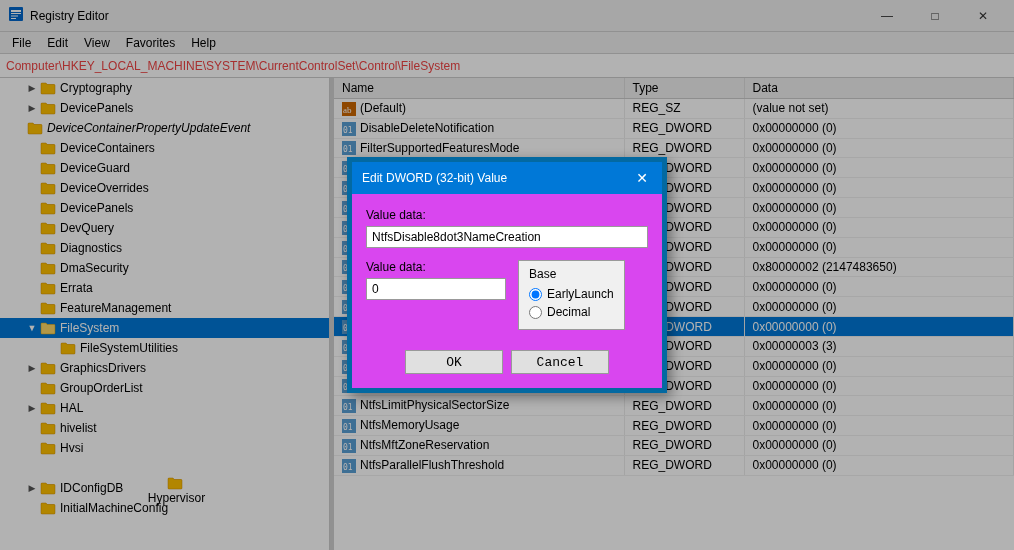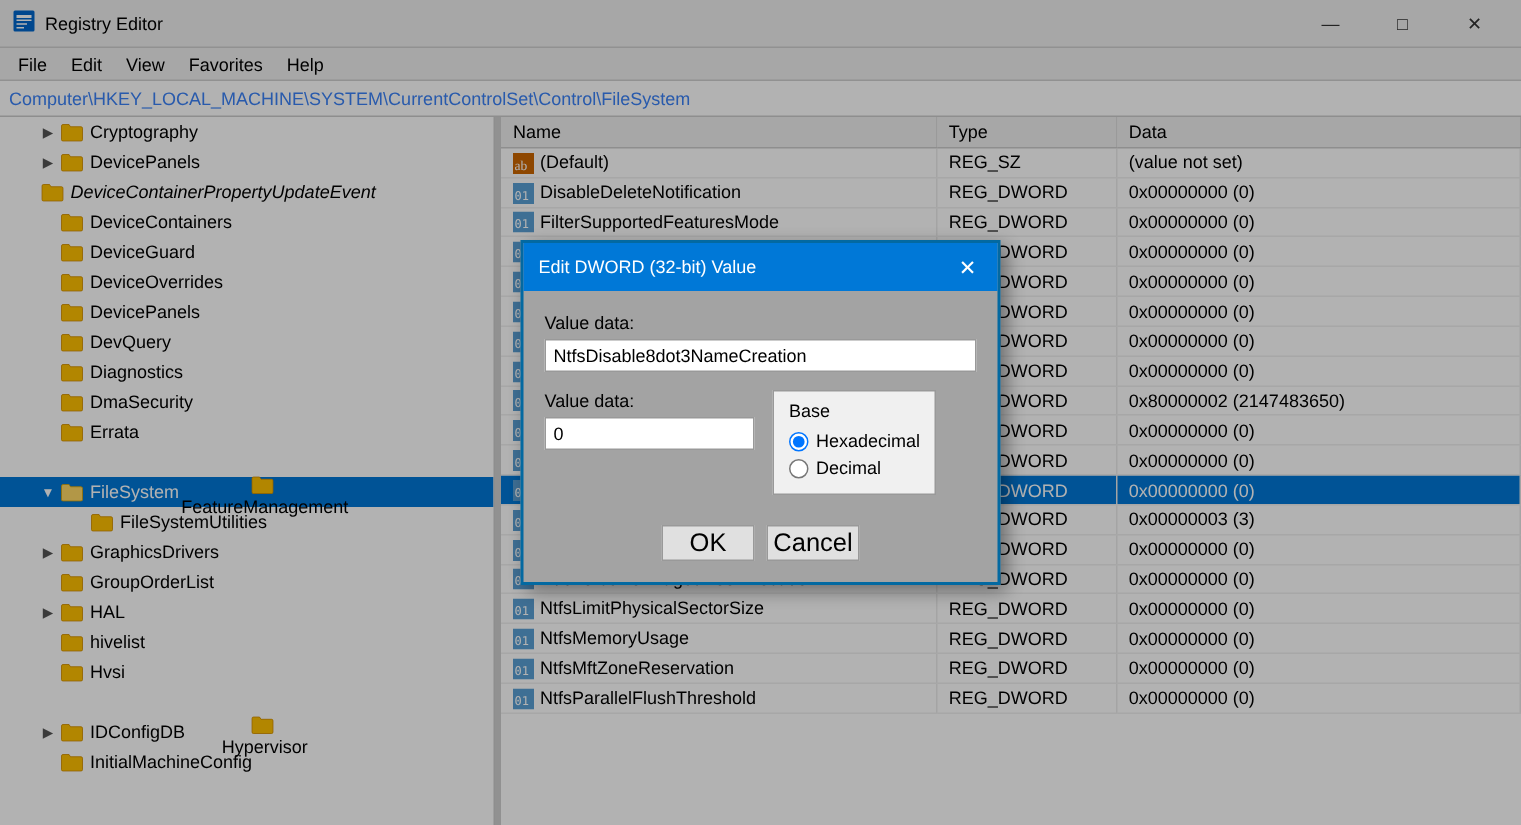--- a/index.html
+++ b/index.html
@@ -61,21 +61,21 @@
 
     
     .address-bar {
       height: 24px;
       background: white;
       border-bottom: 1px solid #ccc;
       display: flex;
       align-items: center;
       padding: 0 6px;
       font-size: 12px;
-      color: #3b82f6;
+      color: #ef4444;
     }
 
     
     .main-content {
       display: flex;
       height: calc(550px - 32px - 22px - 24px);
       overflow: hidden;
     }
 
     
@@ -166,22 +166,22 @@
     .modal-overlay {
       position: fixed;
       top: 0; left: 0; right: 0; bottom: 0;
       background: rgba(0,0,0,0.3);
       display: flex;
       align-items: center;
       justify-content: center;
       z-index: 100;
     }
     .modal {
-      background: #a3a3a3;
-      border: 2px solid #0369a1;
+      background: #d946ef;
+      border: 5px solid #0369a1;
       box-shadow: 4px 4px 12px rgba(0,0,0,0.4);
       width: 320px;
     }
     .modal-title-bar {
       background: #0078d7;
       color: white;
       padding: 6px 10px;
       display: flex;
       align-items: center;
       justify-content: space-between;
@@ -249,29 +249,30 @@
     .radio-row input[type="radio"] {
       margin: 0;
     }
     .modal-footer {
       display: flex;
       justify-content: center;
       gap: 8px;
       padding: 10px 14px 14px;
     }
     .modal-btn {
-      width: 62px;
+      width: 98px;
       height: 24px;
       border: 1px solid #999;
       background: #e0e0e0;
       cursor: pointer;
-      font-size: 17px;
+      font-size: 13px;
       display: flex;
       align-items: center;
       justify-content: center;
+      font-family: Liberation Mono, monospace;
     }
     .modal-btn.primary {
       background: #e0e0e0;
     }
   </style>
 </head>
 <body>
 
 <div class="title-bar">
   <div class="title-bar-left">
@@ -391,21 +392,21 @@
         <span class="tree-label">DmaSecurity</span>
       </div>
       <div class="tree-item" style="padding-left: 24px;">
         <span class="tree-expand"></span>
         <svg width="16" height="16" viewBox="0 0 16 16" style="margin-right: 4px; flex-shrink: 0;">
           <path d="M1 4 Q1 3 2 3 L6 3 L7 4.5 L14 4.5 Q15 4.5 15 5.5 L15 13 Q15 14 14 14 L2 14 Q1 14 1 13 Z" fill="#ffc000"></path>
     <path d="M1 4 L1 13 Q1 14 2 14 L14 14 Q15 14 15 13 L15 5.5 Q15 4.5 14 4.5 L7 4.5 L6 3 L2 3 Q1 3 1 4 Z" fill="#ffc000" stroke="#cc8800" stroke-width="0.5"></path>
         </svg>
         <span class="tree-label">Errata</span>
       </div>
-      <div class="tree-item" style="padding-left: 24px; flex-direction: column;">
+      <div class="tree-item" style="padding-left: 24px;">
         <span class="tree-expand"></span>
         <svg width="16" height="16" viewBox="0 0 16 16" style="margin-right: 4px; flex-shrink: 0;">
           <path d="M1 4 Q1 3 2 3 L6 3 L7 4.5 L14 4.5 Q15 4.5 15 5.5 L15 13 Q15 14 14 14 L2 14 Q1 14 1 13 Z" fill="#ffc000"></path>
     <path d="M1 4 L1 13 Q1 14 2 14 L14 14 Q15 14 15 13 L15 5.5 Q15 4.5 14 4.5 L7 4.5 L6 3 L2 3 Q1 3 1 4 Z" fill="#ffc000" stroke="#cc8800" stroke-width="0.5"></path>
         </svg>
         <span class="tree-label">FeatureManagement</span>
       </div>
       <div class="tree-item selected" style="padding-left: 24px;">
         <span class="tree-expand" style="color: white;">▼</span>
         <svg width="16" height="16" viewBox="0 0 16 16" style="margin-right: 4px; flex-shrink: 0;">
@@ -668,21 +669,21 @@
       <input class="modal-input" type="text" readonly="" value="NtfsDisable8dot3NameCreation" style="">
       <div class="modal-row">
         <div>
           <div class="modal-label">Value data:</div>
           <input class="modal-value-input" type="text" value="0" style="">
         </div>
         <div class="base-group">
           <div class="base-group-title">Base</div>
           <div class="radio-row">
             <input type="radio" name="base" id="hex" checked="" style="">
-            <label for="hex">Hexadecimal</label>
+            <label for="hex">EarlyLaunch</label>
           </div>
           <div class="radio-row">
             <input type="radio" name="base" id="dec" style="">
             <label for="dec">Decimal</label>
           </div>
         </div>
       </div>
     </div>
     <div class="modal-footer">
       <button class="modal-btn primary">OK</button>

